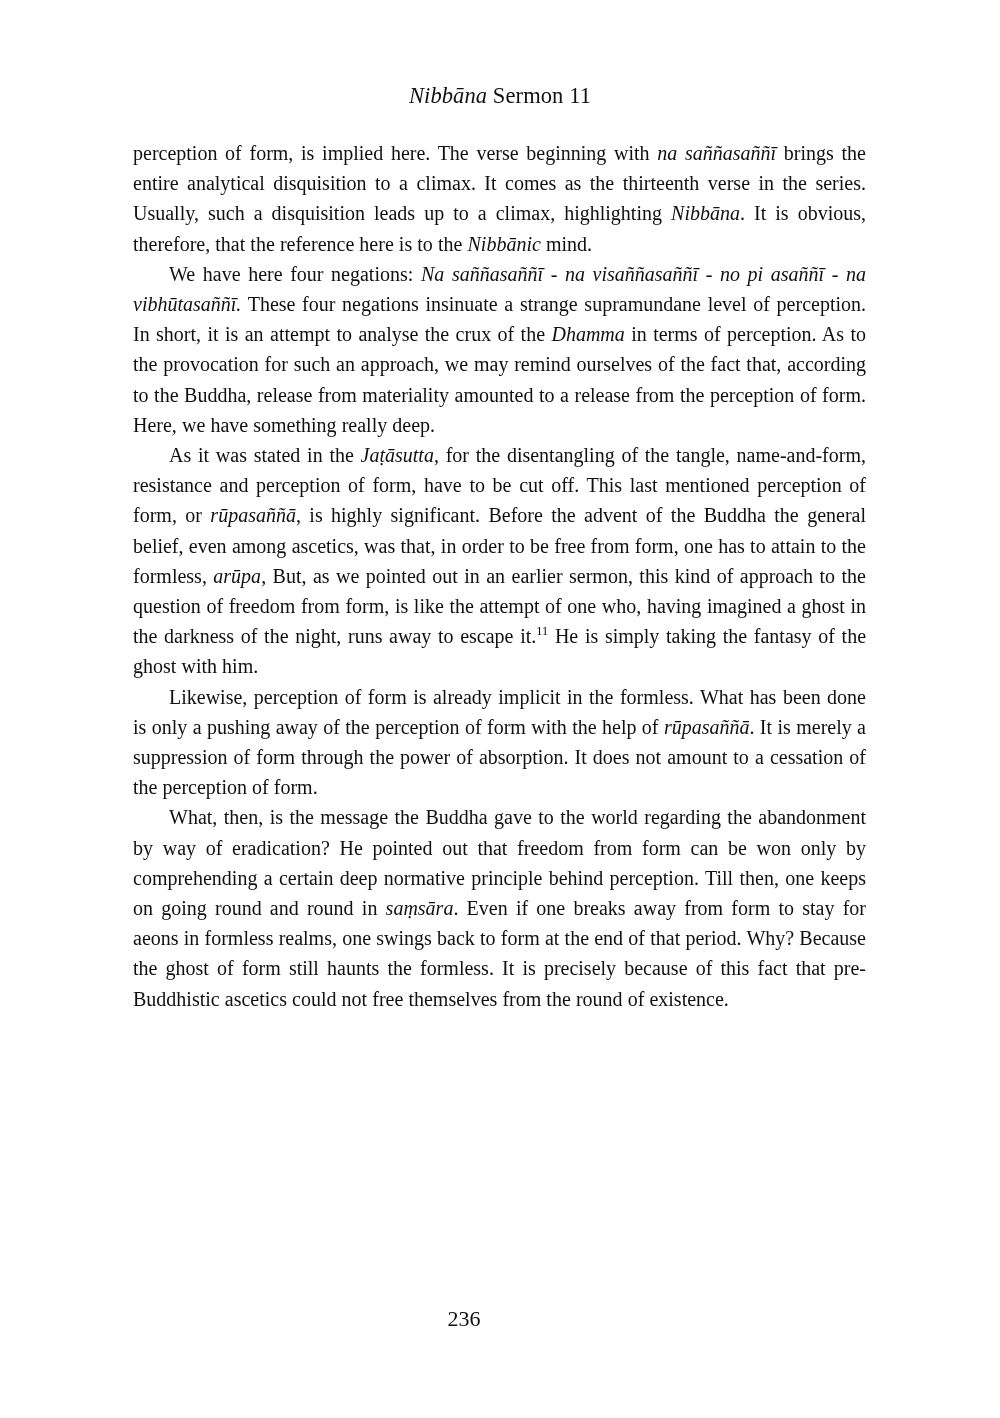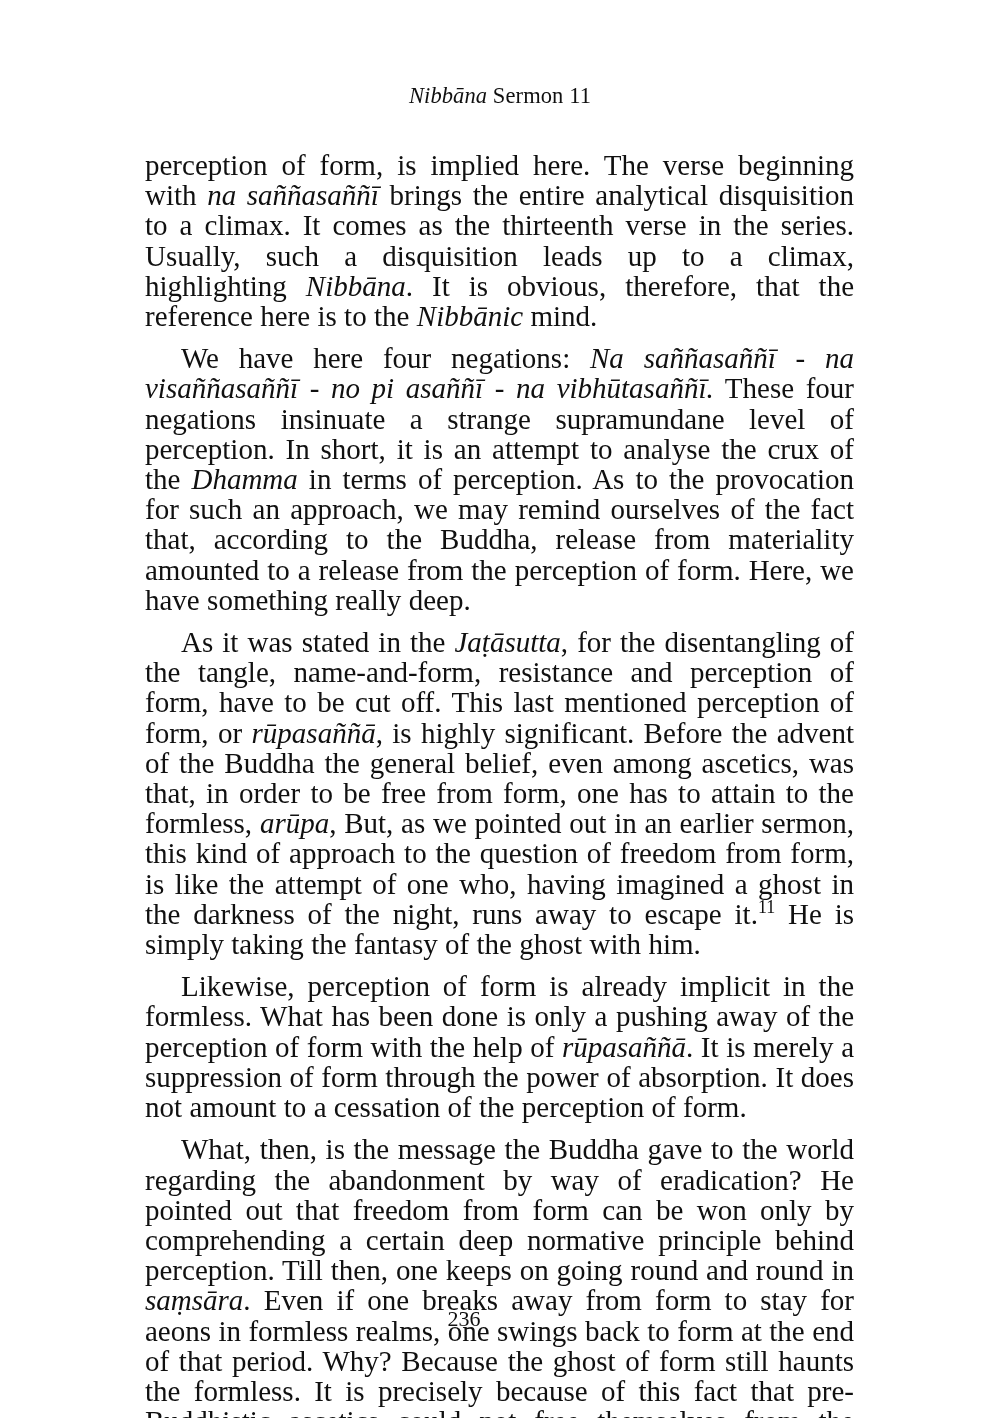--- a/index.html
+++ b/index.html
@@ -35,24 +35,24 @@
   }
   .running-head .it { font-style: italic; }
   
   .textblock {
     position: absolute;
     left: 133px;
     top: 138px;
     width: 733px;
   }
   p.para {
-    margin: 12px;
+    margin: 0;
     text-align: justify;
     text-justify: inter-word;
-    font-size: 29px;
+    font-size: 20px;
     line-height: 30.2px;
     text-indent: 36px;
     hyphens: manual;
     word-spacing: 0.1px;
   }
   p.para.first { text-indent: 0; }
   .it { font-style: italic; }
   sup.fn {
     font-size: 0.62em;
     vertical-align: super;

